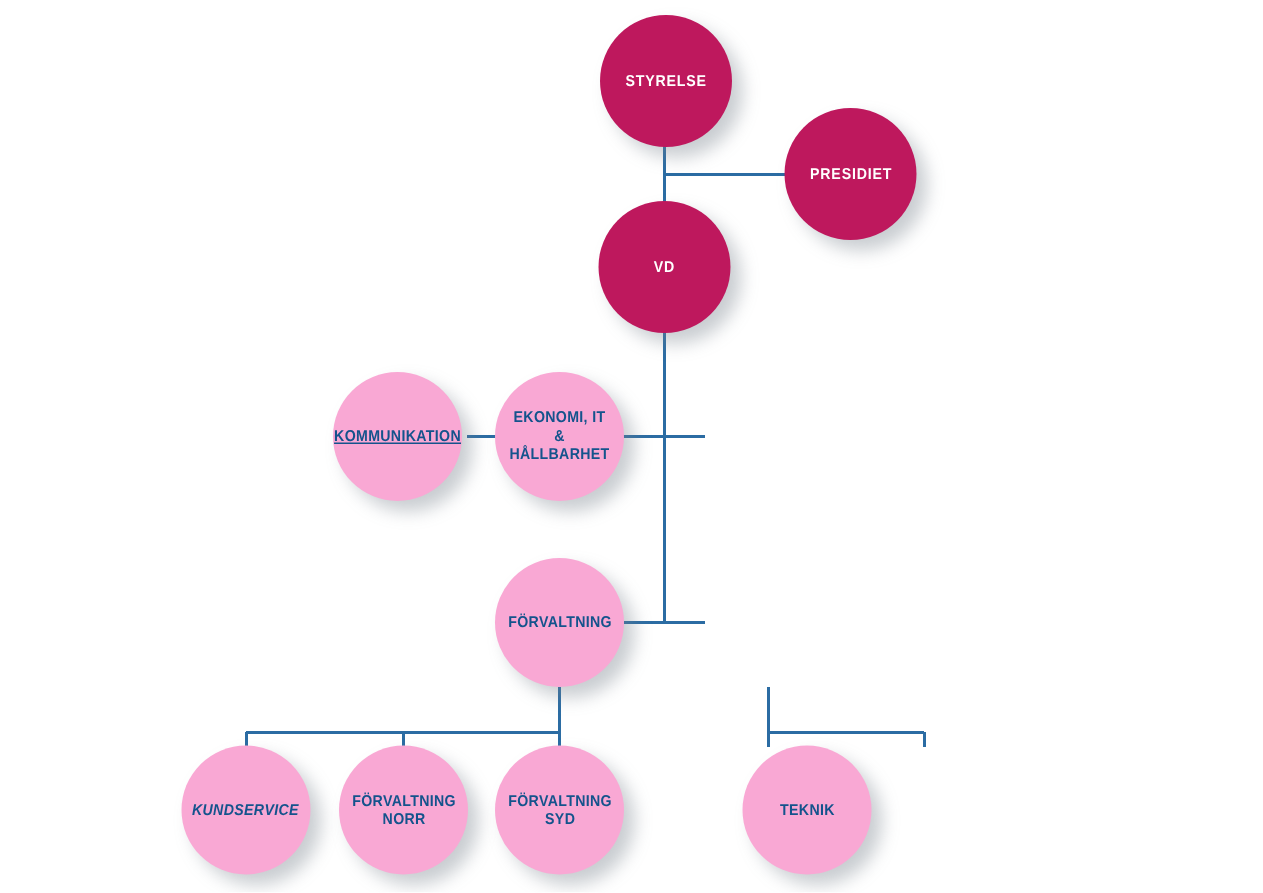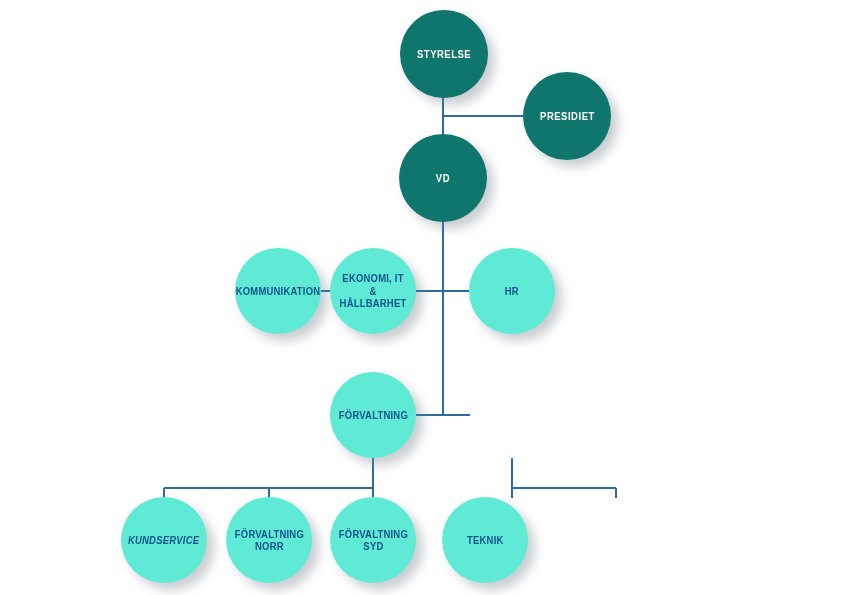--- a/index.html
+++ b/index.html
@@ -31,25 +31,25 @@
     border-radius: 50%;
     display: flex;
     align-items: center;
     justify-content: center;
     text-align: center;
     box-sizing: border-box;
     box-shadow: 7px 7px 11px rgba(120, 130, 140, 0.40);
     z-index: 5;
   }
   .node.primary {
-    background: #0f766e;
+    background: #be185d;
     color: #ffffff;
   }
   .node.secondary {
-    background: #5eead4;
+    background: #f9a8d4;
     color: #14538c;
   }
   .node-label {
     font-weight: bold;
     font-size: 10.5px;
     letter-spacing: 0.25px;
     line-height: 1.18;
     transform: scaleX(0.90);
     transform-origin: center center;
     white-space: pre-line;
@@ -97,50 +97,47 @@
   </div>
 
   <div class="node primary" style="left:523px; top:72px; width:88px; height:88px;text-align:right;">
     <span class="node-label">PRESIDIET</span>
   </div>
 
   <div class="node primary" style="left:399px; top:134px; width:88px; height:88px;align-items:center;">
     <span class="node-label">VD</span>
   </div>
 
-  <div class="node secondary" style="left:235px; top:248px; width:86px; height:86px;">
+  <div class="node secondary" style="left:222px; top:248px; width:86px; height:86px;text-decoration:underline;">
     <span class="node-label">KOMMUNIKATION</span>
   </div>
 
   <div class="node secondary" style="left:330px; top:248px; width:86px; height:86px;">
     <span class="node-label">EKONOMI, IT &amp;
 HÅLLBARHET</span>
   </div>
 
-  <div class="node secondary" style="left:469px; top:248px; width:86px; height:86px;">
-    <span class="node-label">HR</span>
-  </div>
 
   <div class="node secondary" style="left:330px; top:372px; width:86px; height:86px;">
     <span class="node-label">FÖRVALTNING</span>
   </div>
 
 
   <div class="node secondary" style="left:121px; top:497px; width:86px; height:86px;font-style:italic;">
     <span class="node-label">KUNDSERVICE</span>
   </div>
 
   <div class="node secondary" style="left:226px; top:497px; width:86px; height:86px;">
     <span class="node-label">FÖRVALTNING
 NORR</span>
   </div>
 
   <div class="node secondary" style="left:330px; top:497px; width:86px; height:86px;">
     <span class="node-label">FÖRVALTNING
 SYD</span>
   </div>
 
-  <div class="node secondary" style="left:442px; top:497px; width:86px; height:86px;">
+  <div class="node secondary" style="left:495px; top:497px; width:86px; height:86px;">
     <span class="node-label">TEKNIK</span>
   </div>
 
 
 </div>
 
 </body></html>

